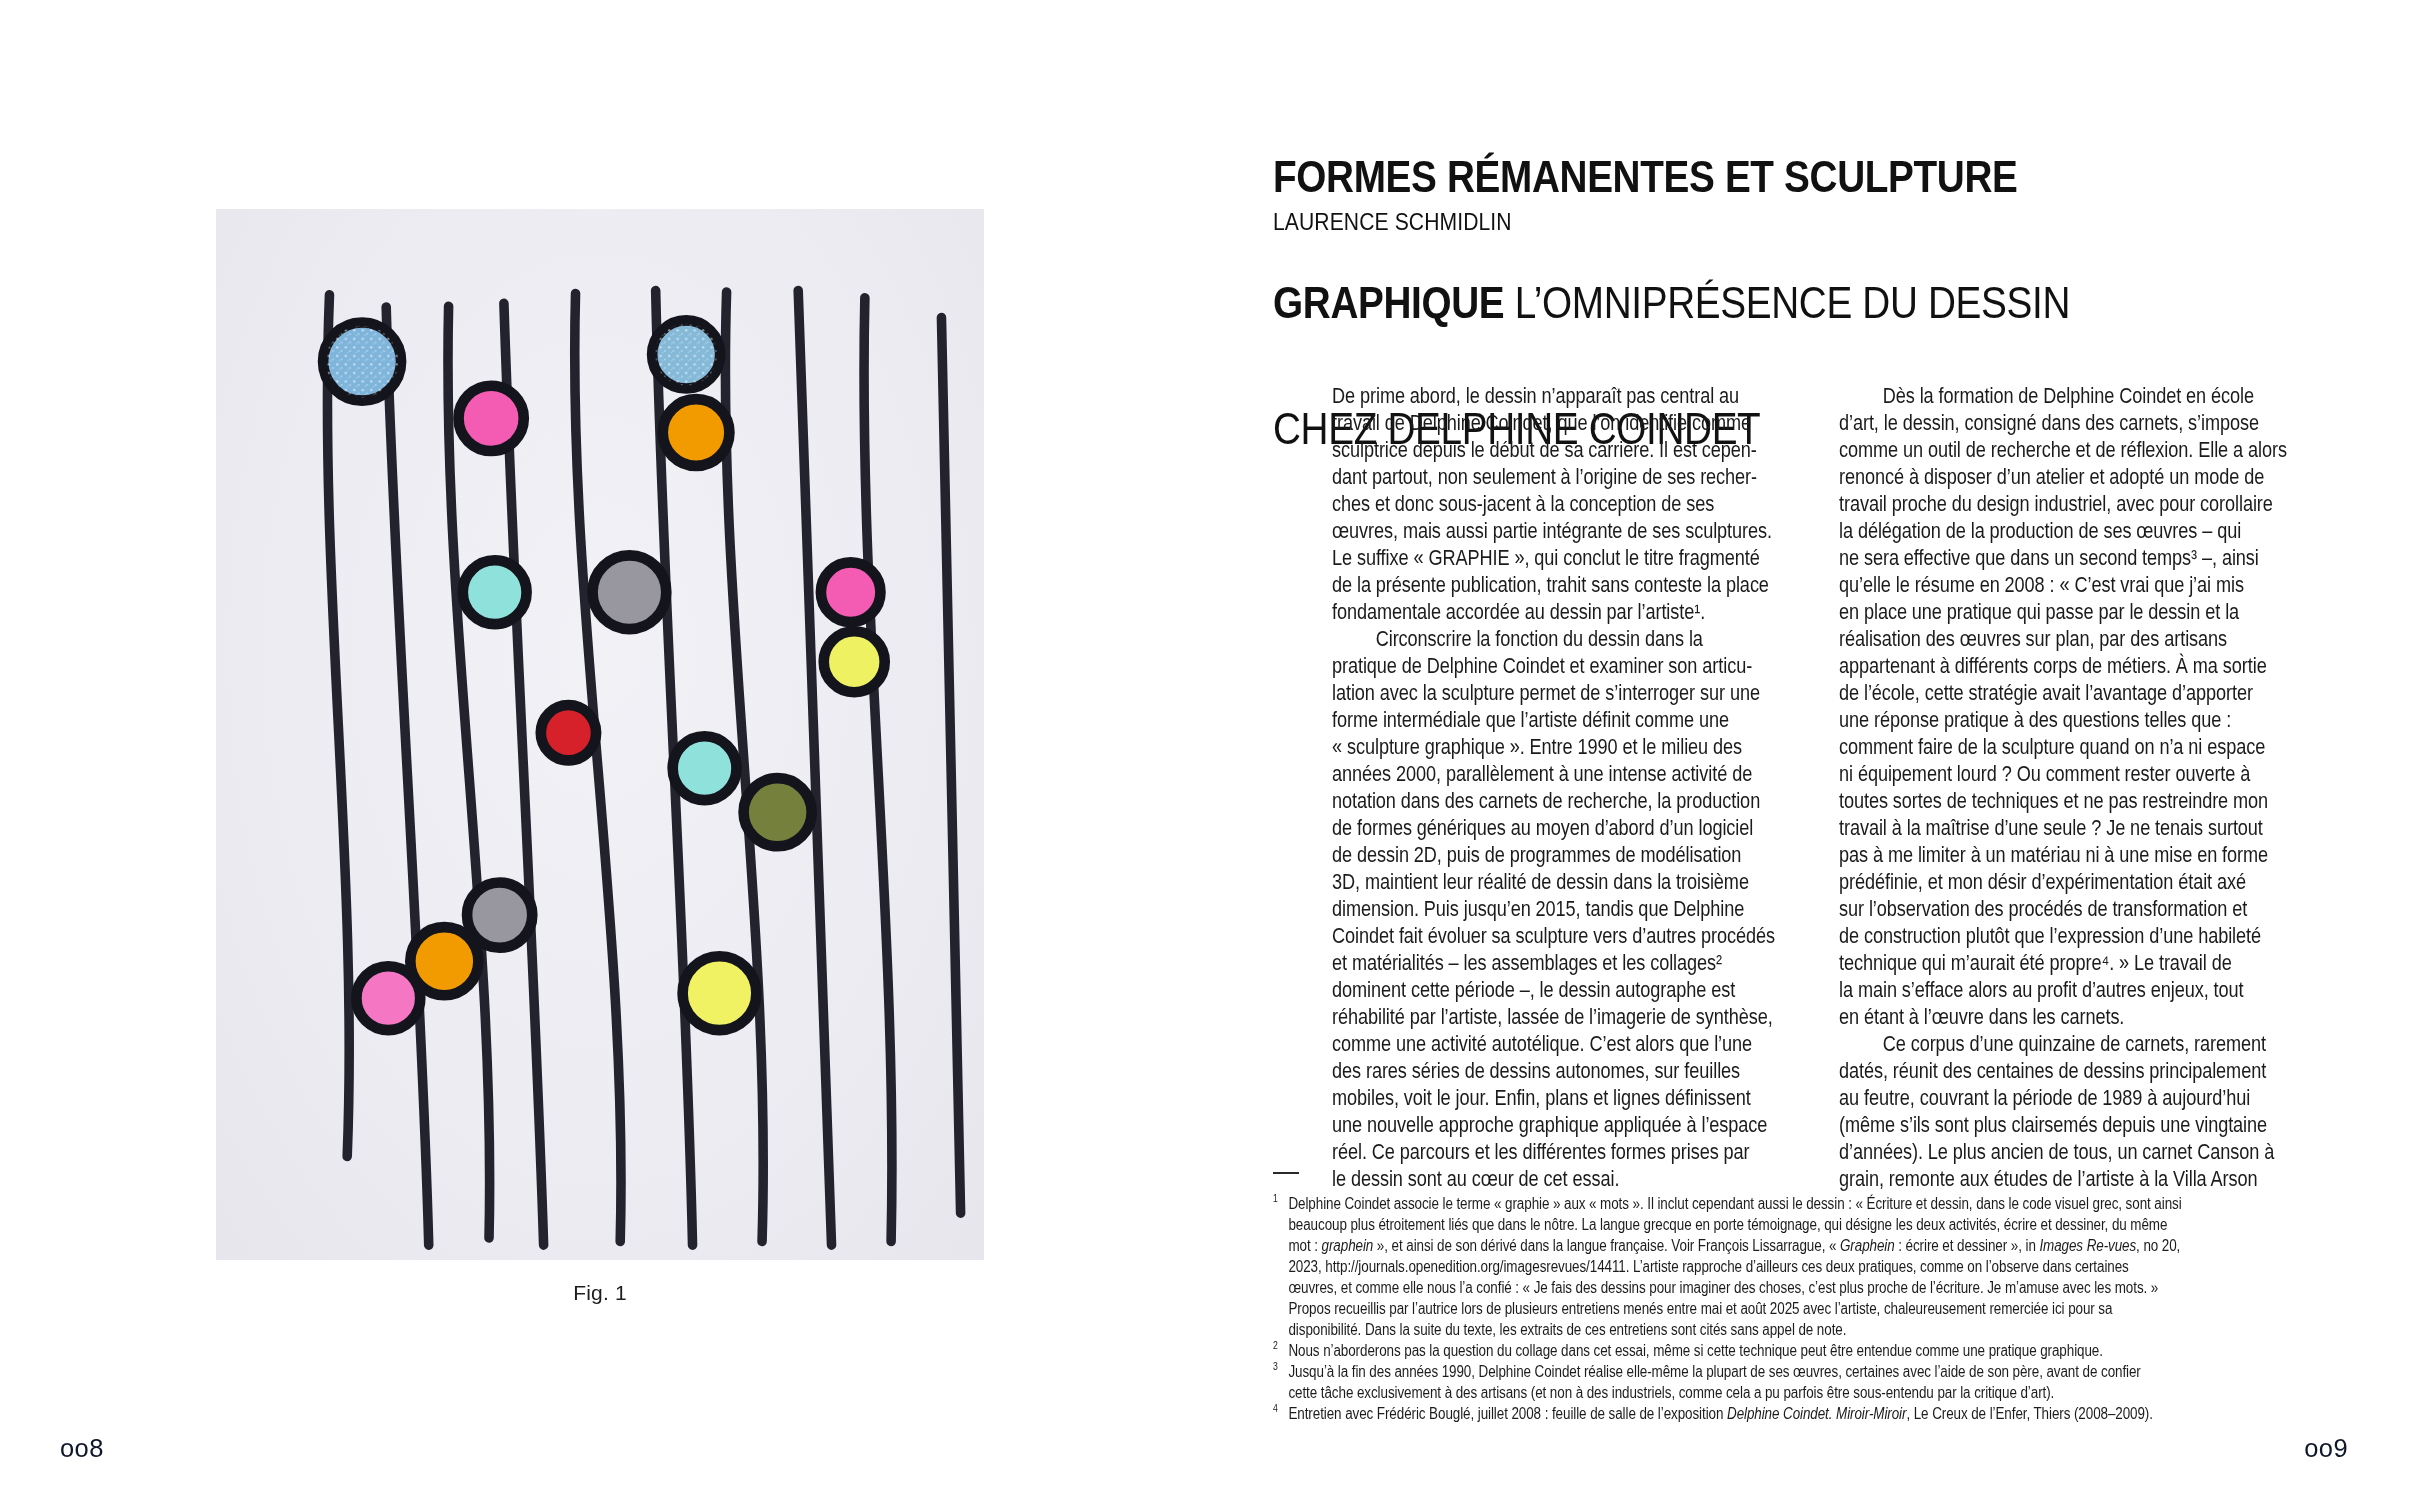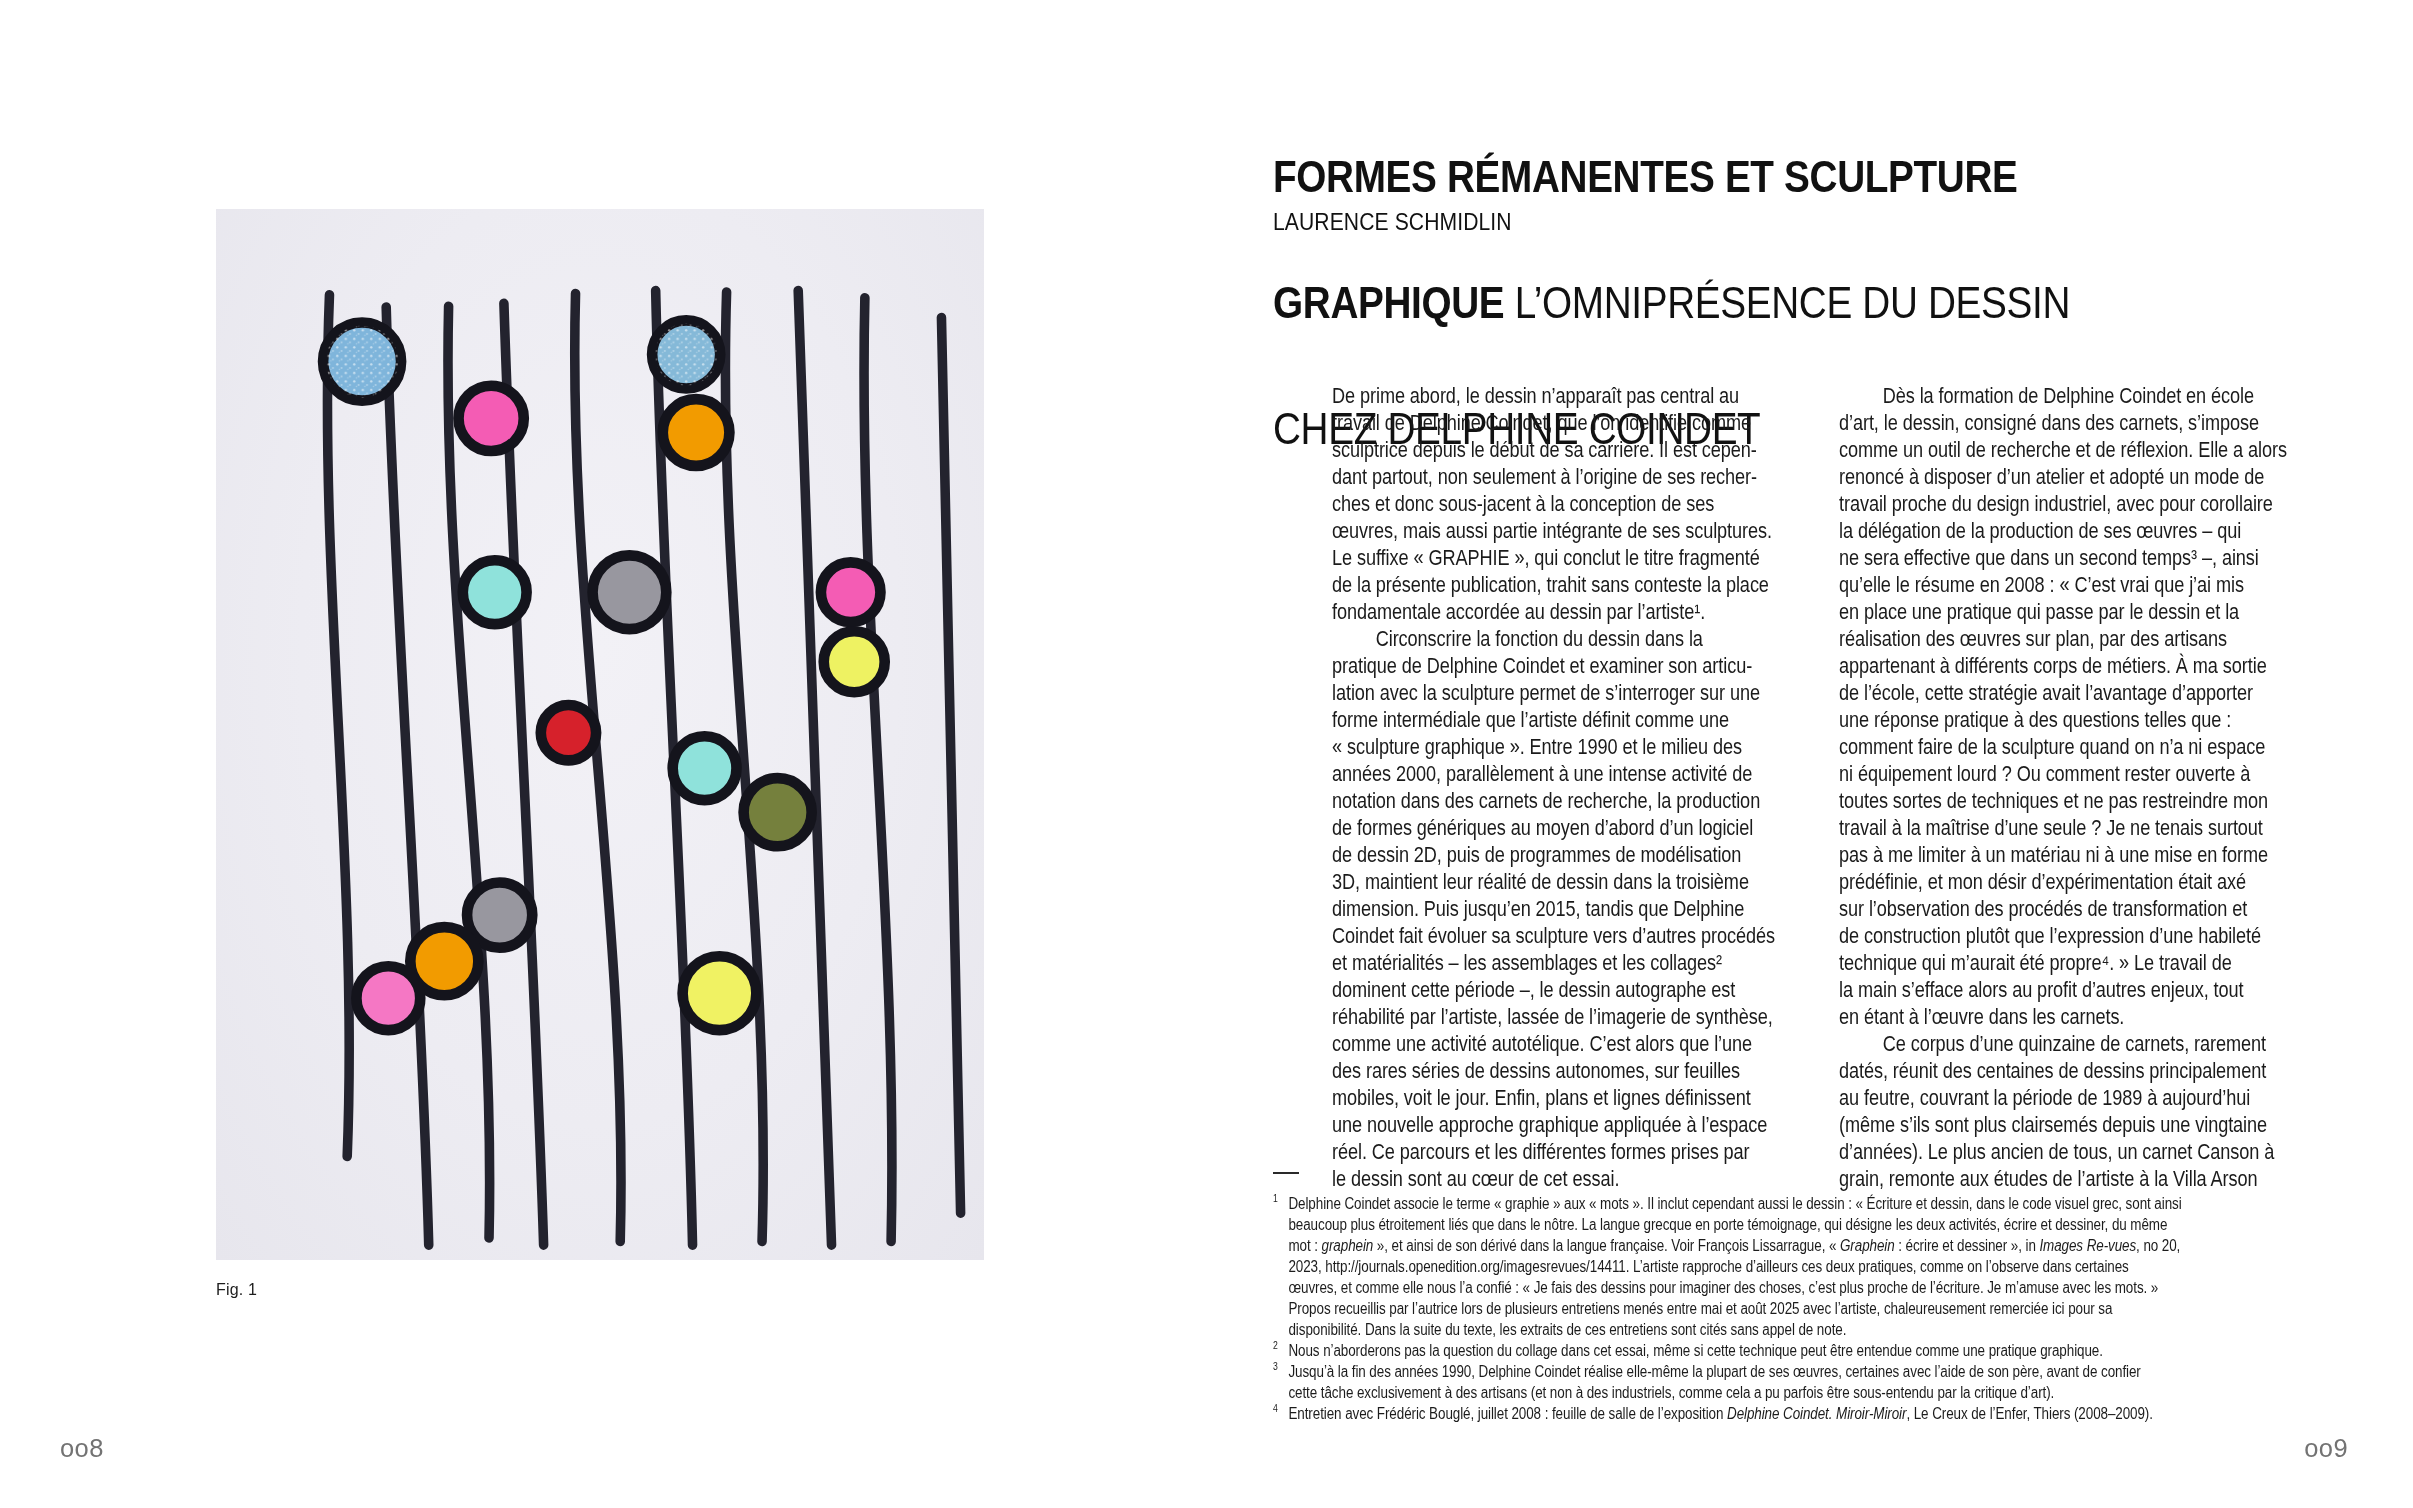--- a/index.html
+++ b/index.html
@@ -15,23 +15,23 @@
   .cond88{transform:scaleX(0.88);transform-origin:0 0;}
 
   
   .artwork{
     position:absolute;left:216px;top:209px;width:768px;height:1051px;
     background:radial-gradient(ellipse at 50% 42%, #f2f1f6 0%, #edecf2 55%, #e7e6ed 100%);
   }
   .artwork svg{position:absolute;left:0;top:0;width:100%;height:100%;display:block;}
   .fig-caption{
     position:absolute;left:216px;top:1281px;width:768px;
-    text-align:left;font-size:16px;letter-spacing:0.2px;color:#1d1d1d;
-  }
-  .pagenum{position:absolute;top:1434px;font-size:25.5px;letter-spacing:0.4px;color:#737373;}
+    text-align:center;font-size:21px;letter-spacing:0.2px;color:#1d1d1d;
+  }
+  .pagenum{position:absolute;top:1434px;font-size:25.5px;letter-spacing:0.4px;color:#0f172a;}
   .pagenum.left{left:60px;}
   .pagenum.right{right:65px;}
 
   
   .title{
     position:absolute;left:1273px;top:72px;width:1277px;
     font-size:44px;line-height:42px;font-weight:400;letter-spacing:-0.4px;
     white-space:pre;color:#111;
   }
   .title b{font-weight:700;}

